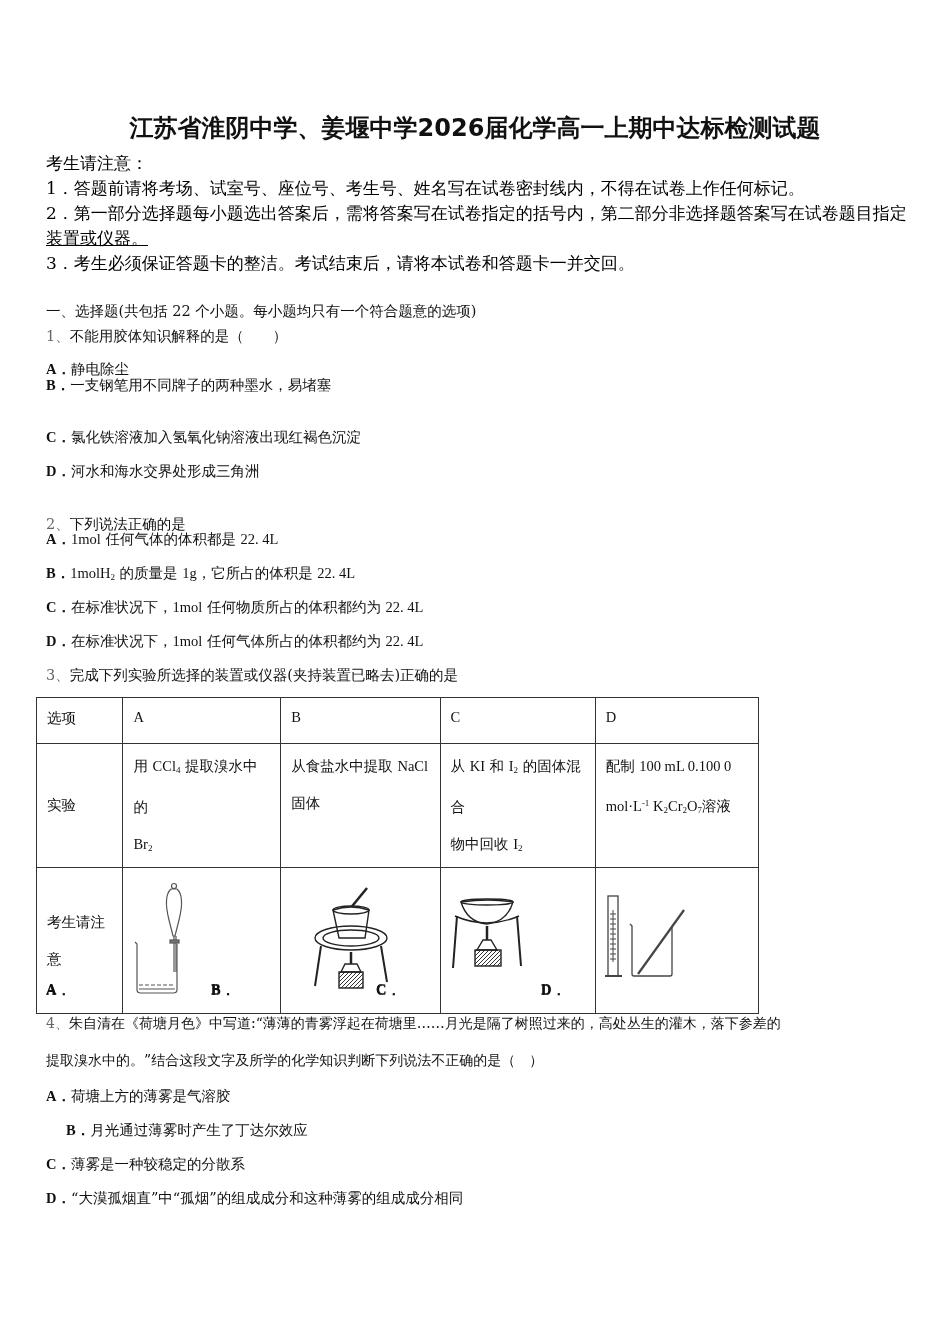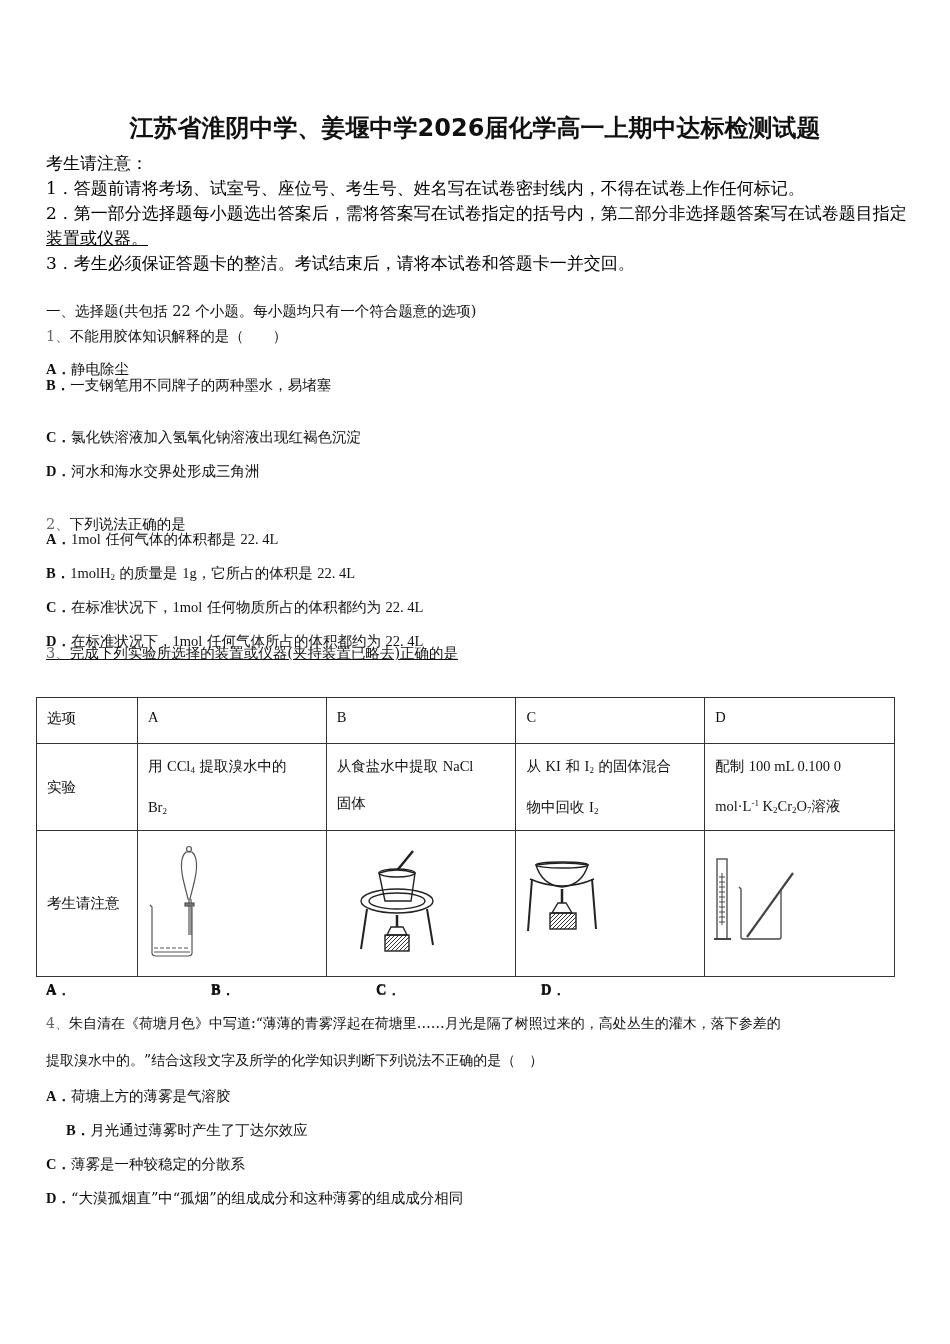--- a/index.html
+++ b/index.html
@@ -13,21 +13,21 @@
   .line { font-size: 14.5px; left: 46px; color: #111; }
   .qnum { color: #666; }
   .opt-letter { font-weight: bold; font-family: "Liberation Serif", serif; }
   .bold-en { font-weight: normal; font-family: "Liberation Serif", serif; }
   sub, sup { font-size: 9px; }
   sub { vertical-align: -2px; }
   sup { vertical-align: 5px; }
   .u { text-decoration: underline; }
 
   table.exp { position: absolute; left: 36px; top: 697px; border-collapse: collapse;
-              width: 859px; font-size: 14.5px; }
+              width: 723px; font-size: 14.5px; }
   table.exp td { border: 1.5px solid #333; vertical-align: top; padding: 0 10px; }
   table.exp tr.r1 td { height: 46px; padding-top: 11px; box-sizing: border-box; }
   table.exp tr.r2 td { height: 86px; line-height: 37px; padding-top: 4px; box-sizing: border-box; }
   table.exp tr.r3 td { height: 146px; box-sizing: border-box; }
   table.exp tr.r2 td.lbl { vertical-align: middle; padding-top: 0; }
   table.exp tr.r3 td.lbl { vertical-align: middle; line-height: 37px; white-space: normal; }
   .c0 { width: 101px; } .c1 { width: 189px; } .c2 { width: 190px; } .c3 { width: 189px; } .c4 { width: 190px; }
   td.img { position: relative; padding: 0 !important; }
   td.img svg { position: absolute; }
 
@@ -56,21 +56,21 @@
 <div class="abs line" style="top:462px;"><span class="opt-letter">D．</span><span>河水和海水交界处形成三角洲</span></div>
 
 <div class="abs line" style="top:488px;margin-top:27px;">
   <span class="qnum">2、</span><span>下列说法正确的是</span>
 </div>
 <div class="abs line" style="top:530px;"><span class="opt-letter">A．</span><span class="bold-en">1mol</span><span> 任何气体的体积都是 </span><span class="bold-en">22. 4L</span></div>
 <div class="abs line" style="top:564px;text-align:center;"><span class="opt-letter">B．</span><span class="bold-en">1molH</span><sub class="bold-en">2</sub><span> 的质量是 </span><span class="bold-en">1g</span><span>，它所占的体积是 </span><span class="bold-en">22. 4L</span></div>
 <div class="abs line" style="top:598px;"><span class="opt-letter">C．</span><span>在标准状况下，</span><span class="bold-en">1mol</span><span> 任何物质所占的体积都约为 </span><span class="bold-en">22. 4L</span></div>
 <div class="abs line" style="top:632px;"><span class="opt-letter">D．</span><span>在标准状况下，</span><span class="bold-en">1mol</span><span> 任何气体所占的体积都约为 </span><span class="bold-en">22. 4L</span></div>
 
-<div class="abs line" style="top:644px;text-decoration:underline;">
+<div class="abs line" style="top:666px;">
   <span class="qnum">3、</span><span>完成下列实验所选择的装置或仪器(夹持装置已略去)正确的是</span>
 </div>
 
 <table class="exp">
   <tbody>
       <tr class="r1">
     <td class="c0">选项</td>
     <td class="c1 bold-en">A</td>
     <td class="c2 bold-en">B</td>
     <td class="c3 bold-en">C</td>

